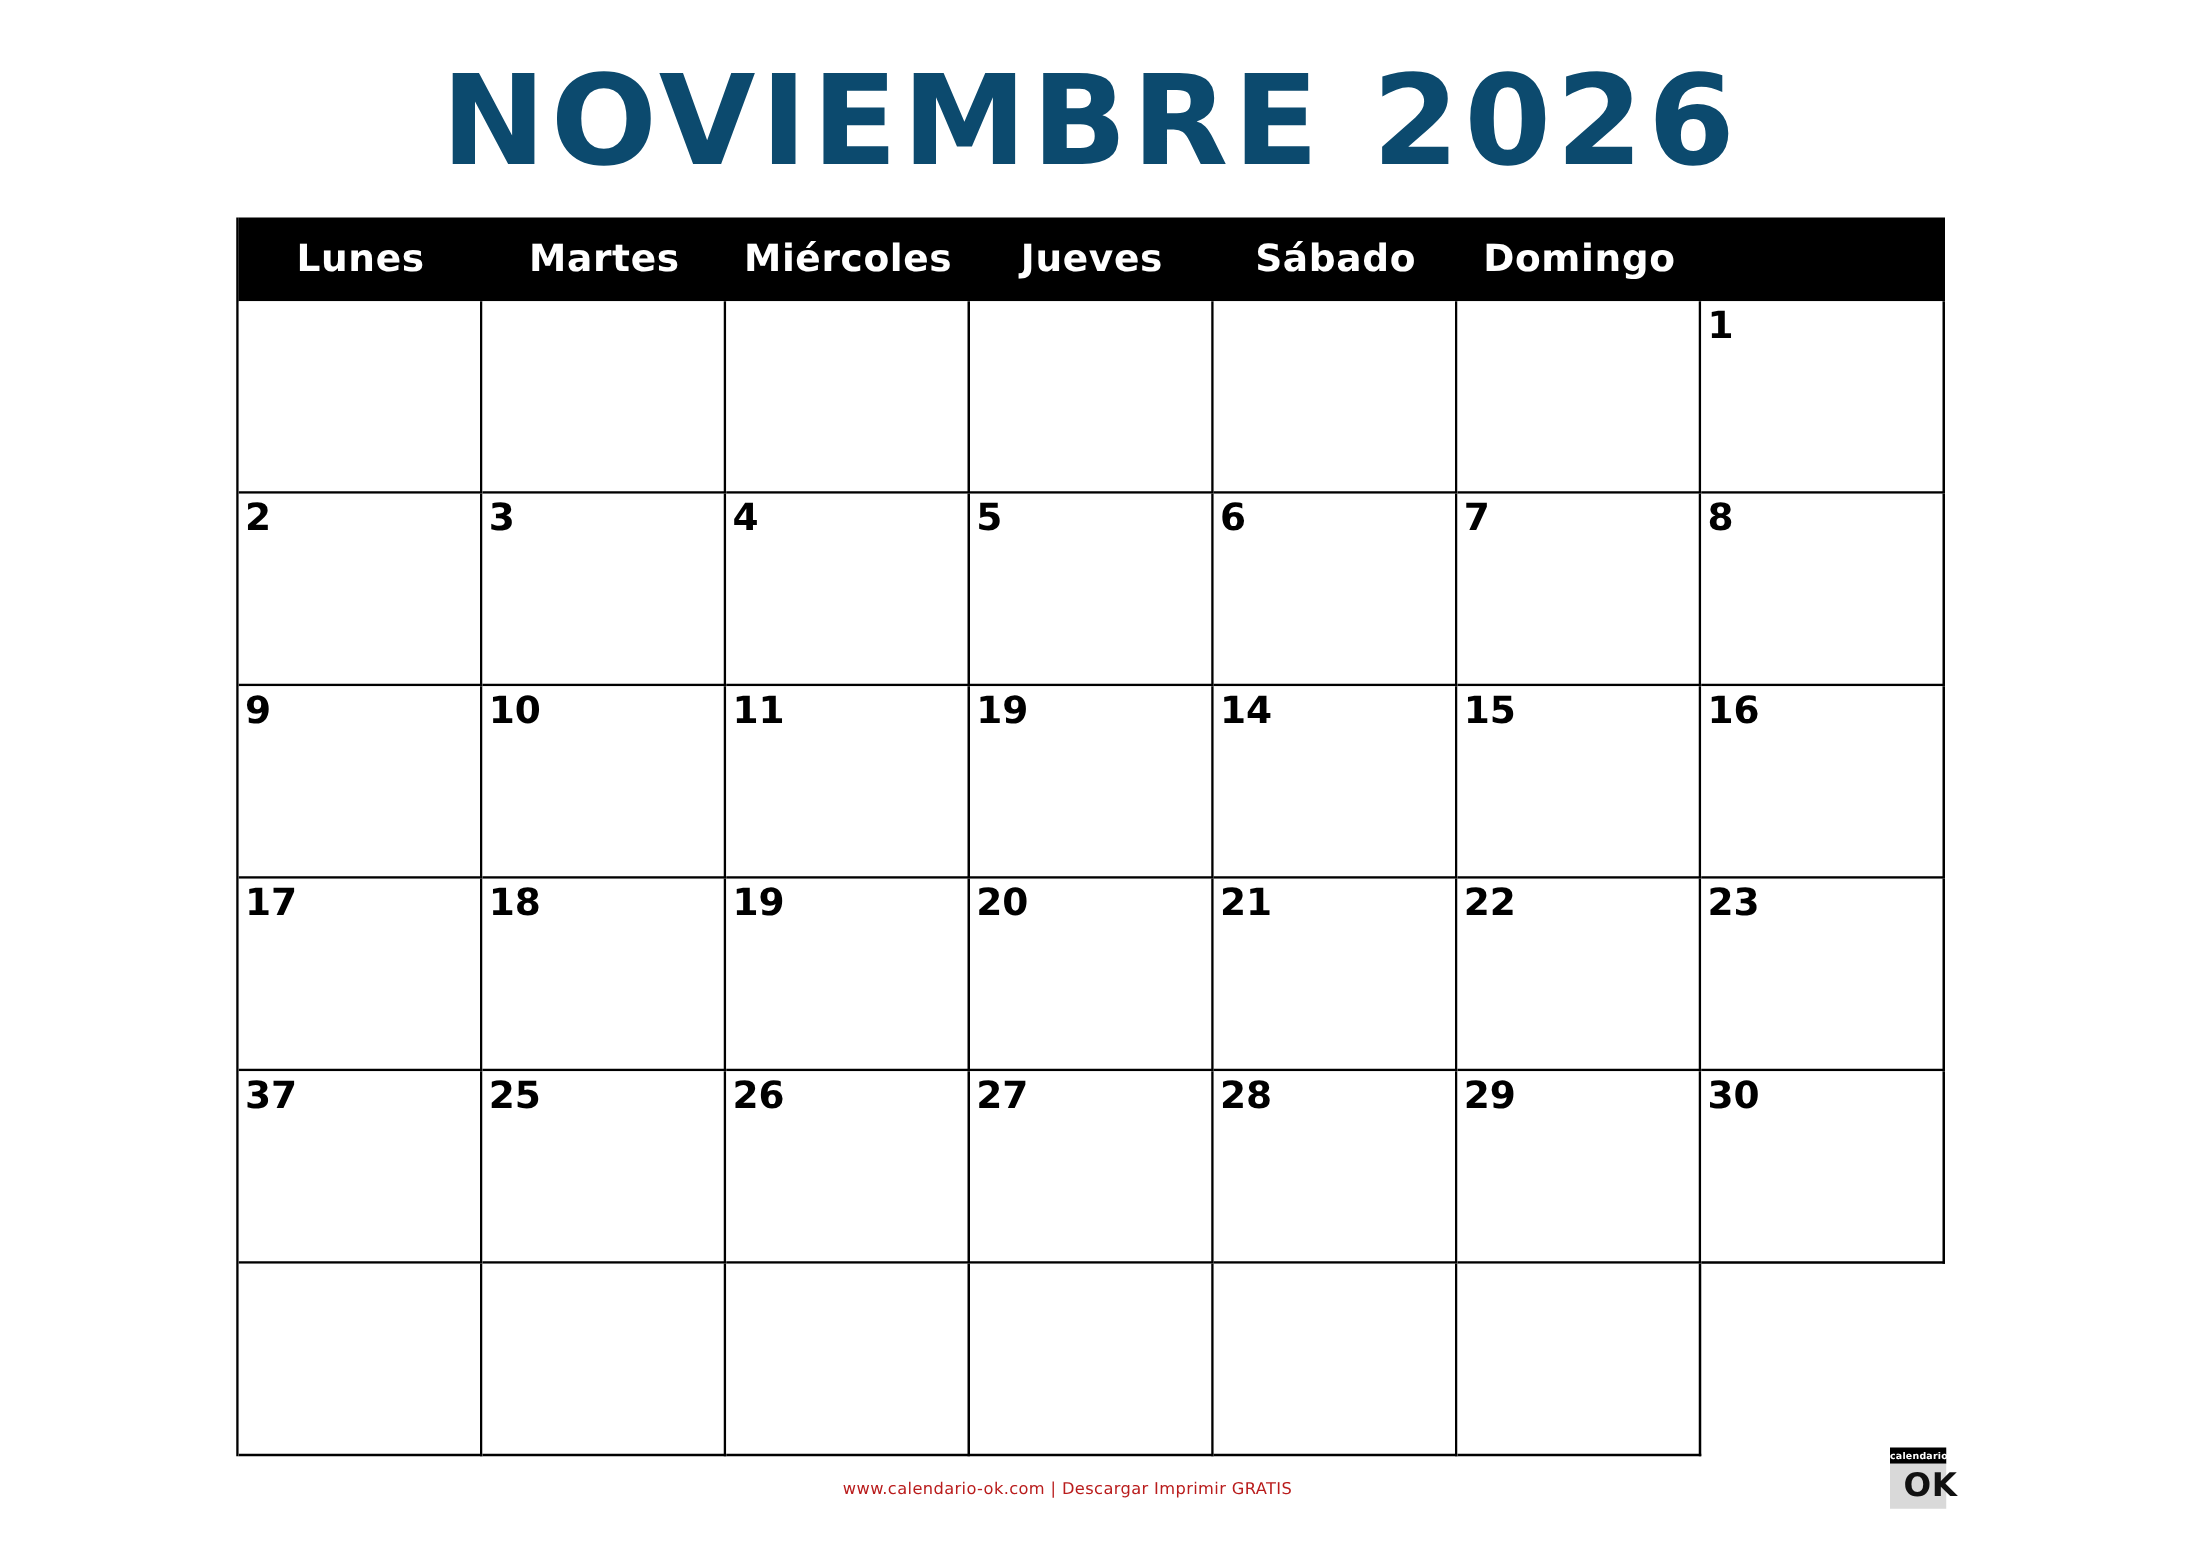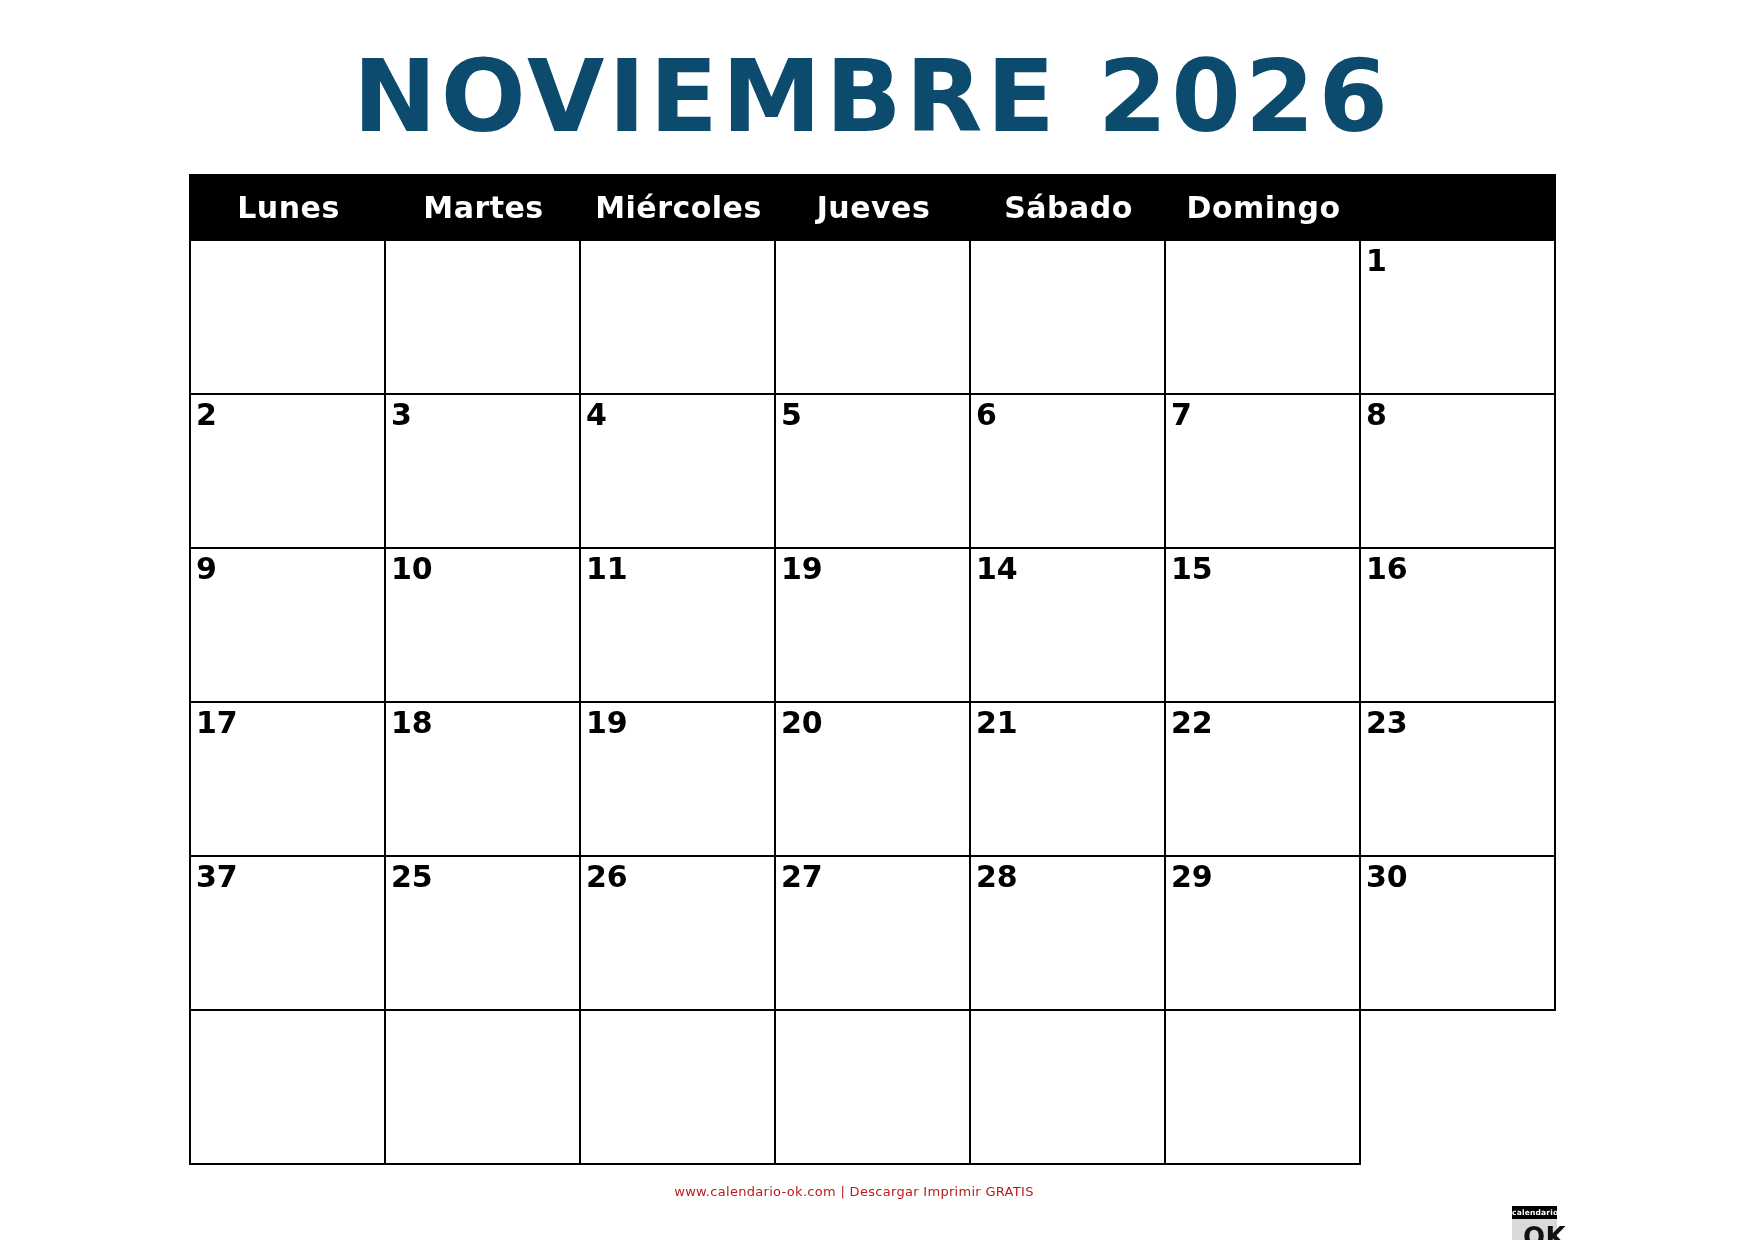--- a/index.html
+++ b/index.html
@@ -74,21 +74,20 @@
   }
   .logo-bar {
     background: #000000;
     color: #ffffff;
     height: 13px;
     line-height: 13px;
     text-align: center;
     font-size: 7.5px;
     font-weight: bold;
     letter-spacing: 0.2px;
-    margin-top: 48px;
   }
   .logo-body {
     background: #d9d9d9;
     height: 36px;
     display: flex;
     align-items: center;
     justify-content: center;
     font-size: 26px;
     font-weight: bold;
     color: #111111;

